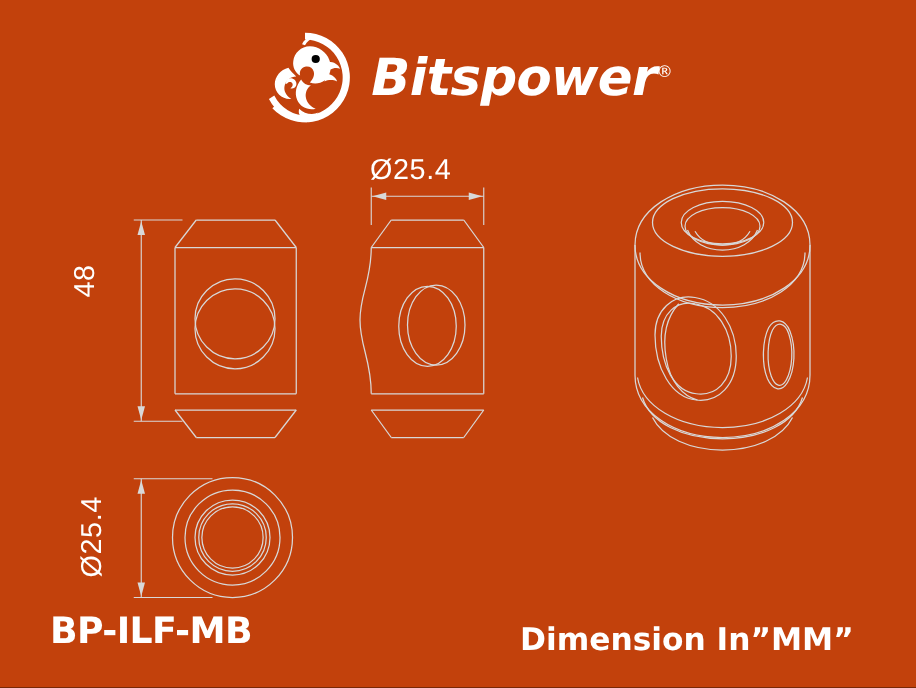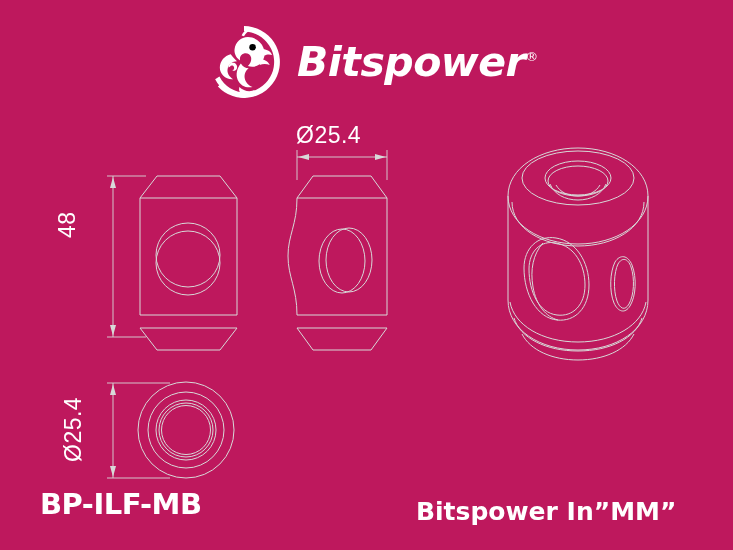--- a/index.html
+++ b/index.html
@@ -14,21 +14,21 @@
     font-family: "Liberation Sans", sans-serif;
     color: #ffffff;
     position: relative;
   }
   #sheet {
     position: absolute;
     left: 0;
     top: 0;
     width: 733px;
     height: 550px;
-    background: #be185d;
+    background: #c2410c;
   }
   .layer {
     position: absolute;
     left: 0;
     top: 0;
     width: 733px;
     height: 550px;
   }
 
   
@@ -289,15 +289,15 @@
       </g>
 
     </g>
   </svg>
 
   <div class="dim-text" id="dim-dia-top">Ø25.4</div>
   <div class="dim-text" id="dim-height">48</div>
   <div class="dim-text" id="dim-dia-bottom">Ø25.4</div>
 
   <div id="part-number">BP-ILF-MB</div>
-  <div id="unit-note">Bitspower In”MM”</div>
+  <div id="unit-note">Dimension In”MM”</div>
 
 </div>
 
 </body></html>

